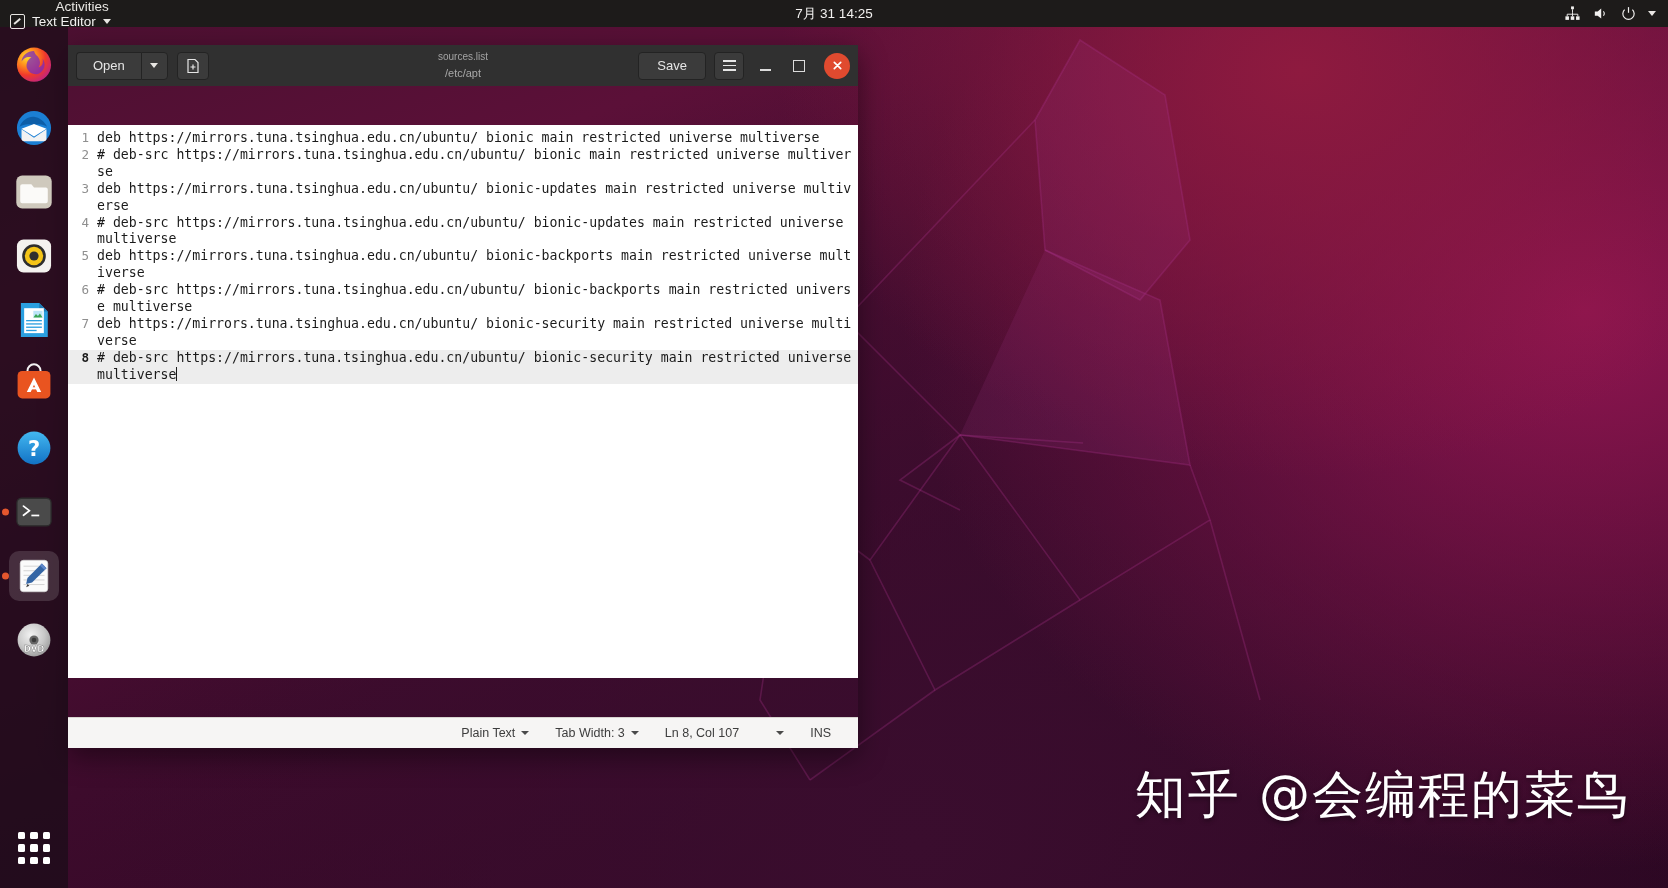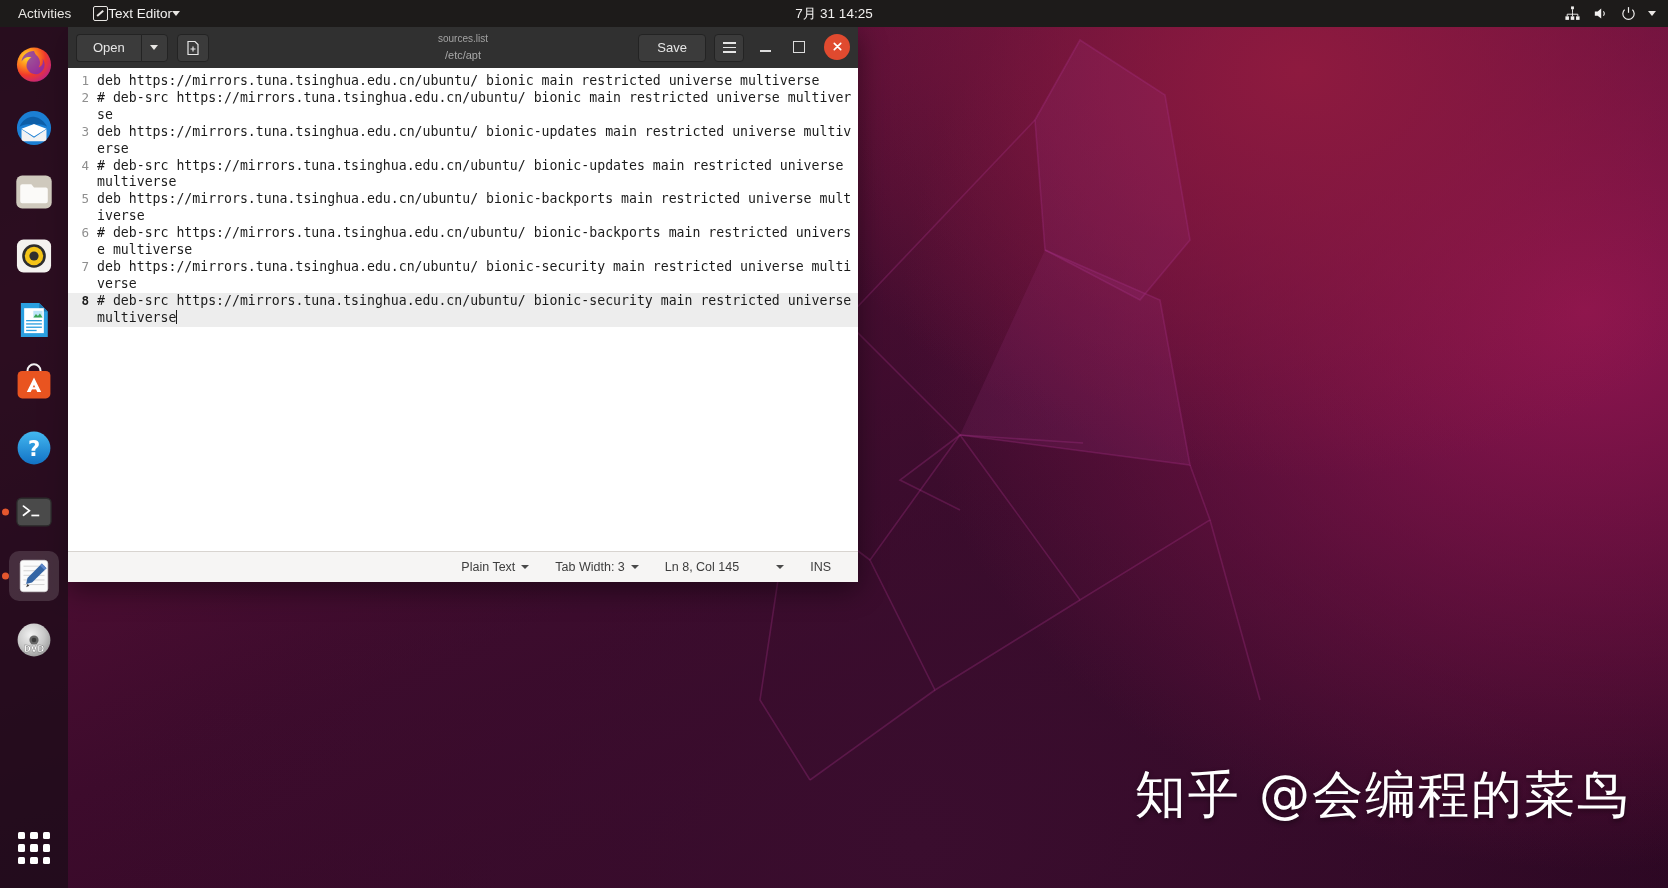--- a/index.html
+++ b/index.html
@@ -18,23 +18,23 @@
 
   
   .wallpaper-art { position:absolute; inset:0; pointer-events:none; }
 
   
   .topbar {
     position: absolute; top: 0; left: 0; width: 1668px; height: 27px;
     background: #1d1b1a; color: #f2f1f0;
     display: flex; align-items: center; font-size: 13.5px; z-index: 40;
   }
-  .topbar-left { display: flex; align-items: center; }
+  .topbar-left { display: flex; align-items: flex-end; flex-direction: column; }
   .activities { padding: 0 12px 0 18px; color: #e8e6e3; font-size: 13.5px; }
-  .app-menu { display: flex; align-items: center; padding: 0 10px; }
+  .app-menu { display: flex; align-items: center; gap: 7px; padding: 0 10px; }
   .app-menu-icon {
     width: 15px; height: 15px; border: 1.4px solid #e8e6e3; border-radius: 2px;
     position: relative; display:inline-block;
   }
   .app-menu-icon::after{
     content:""; position:absolute; left:3px; top:8px; width:8px; height:1.6px;
     background:#e8e6e3; transform: rotate(-40deg); transform-origin: left center;
   }
   .app-menu-label { font-size: 13.5px; color: #f2f1f0; }
   .caret-down {
@@ -71,23 +71,23 @@
   .dock-spacer { flex: 1; }
   .app-grid {
     width: 44px; height: 44px; margin-bottom: 18px;
     display: grid; grid-template-columns: repeat(3, 1fr); grid-template-rows: repeat(3, 1fr);
     gap: 5px; padding: 6px;
   }
   .app-grid span { background: #ffffff; border-radius: 1.5px; display:block; }
 
   
   .window {
-    position: absolute; left: 68px; top: 27px; width: 790px; height: 555px;
+    position: absolute; left: 68px; top: 45px; width: 790px; height: 703px;
     box-shadow: 0 8px 26px rgba(0,0,0,0.45); z-index: 20;
-    display: flex; flex-direction: column;
+    display: flex; flex-direction: column; gap: 39px;
   }
   .titlebar {
     height: 41px; background: #303030; display: flex; align-items: center;
     padding: 0 8px; position: relative; flex: none;
     border-top-left-radius: 0; border-top-right-radius: 0;
   }
   .tb-left { display: flex; align-items: center; gap: 9px; }
   .open-group { display: flex; align-items: stretch; }
   .btn {
     background: #3b3b3b; border: 1px solid #232323; color: #e6e6e6;
@@ -101,21 +101,21 @@
   }
   .newdoc-btn { width: 32px; padding: 0; }
   .newdoc-svg { width: 16px; height: 16px; }
   .tb-title {
     position: absolute; left: 50%; transform: translateX(-50%);
     text-align: center; line-height: 1.15;
   }
   .tb-title .t1 { font-size: 10px; color: #a3a3a3; font-weight: normal; display:block; }
   .tb-title .t2 { font-size: 11px; color: #a8a8a8; display:block; margin-top: 5px; }
   .tb-right {
-    margin-left: auto; display: flex; align-items: flex-start; gap: 8px;
+    margin-left: auto; display: flex; align-items: center; gap: 8px;
   }
   .save-btn { padding: 0 18px; }
   .menu-btn { width: 30px; padding: 0; }
   .hamburger { display: flex; flex-direction: column; gap: 2.5px; }
   .hamburger i { display:block; width: 13px; height: 1.7px; background: #e6e6e6; }
   .wc { width: 26px; height: 26px; display:flex; align-items:center; justify-content:center;
         cursor: pointer; border-radius: 50%; }
   .wc-min::before { content:""; display:block; width: 11px; height: 1.6px; background:#dcdcdc; margin-top: 9px;}
   .wc-max::before { content:""; display:block; width: 10px; height: 10px; border: 1.6px solid #dcdcdc; }
   .wc-close { background: #e04a2f; margin-left: 4px; }
@@ -431,21 +431,21 @@
   <div class="statusbar">
     <div class="sb-item">
       <span>Plain Text</span>
       <span class="sb-caret"></span>
     </div>
     <div class="sb-item">
       <span>Tab Width: 3</span>
       <span class="sb-caret"></span>
     </div>
     <div class="sb-item sb-pos">
-      <span>Ln 8, Col 145</span>
+      <span>Ln 8, Col 107</span>
     </div>
     <div class="sb-item">
       <span class="sb-caret"></span>
     </div>
     <div class="sb-item plain">INS</div>
   </div>
 </div>
 
 <div class="watermark">知乎 @会编程的菜鸟</div>
 

